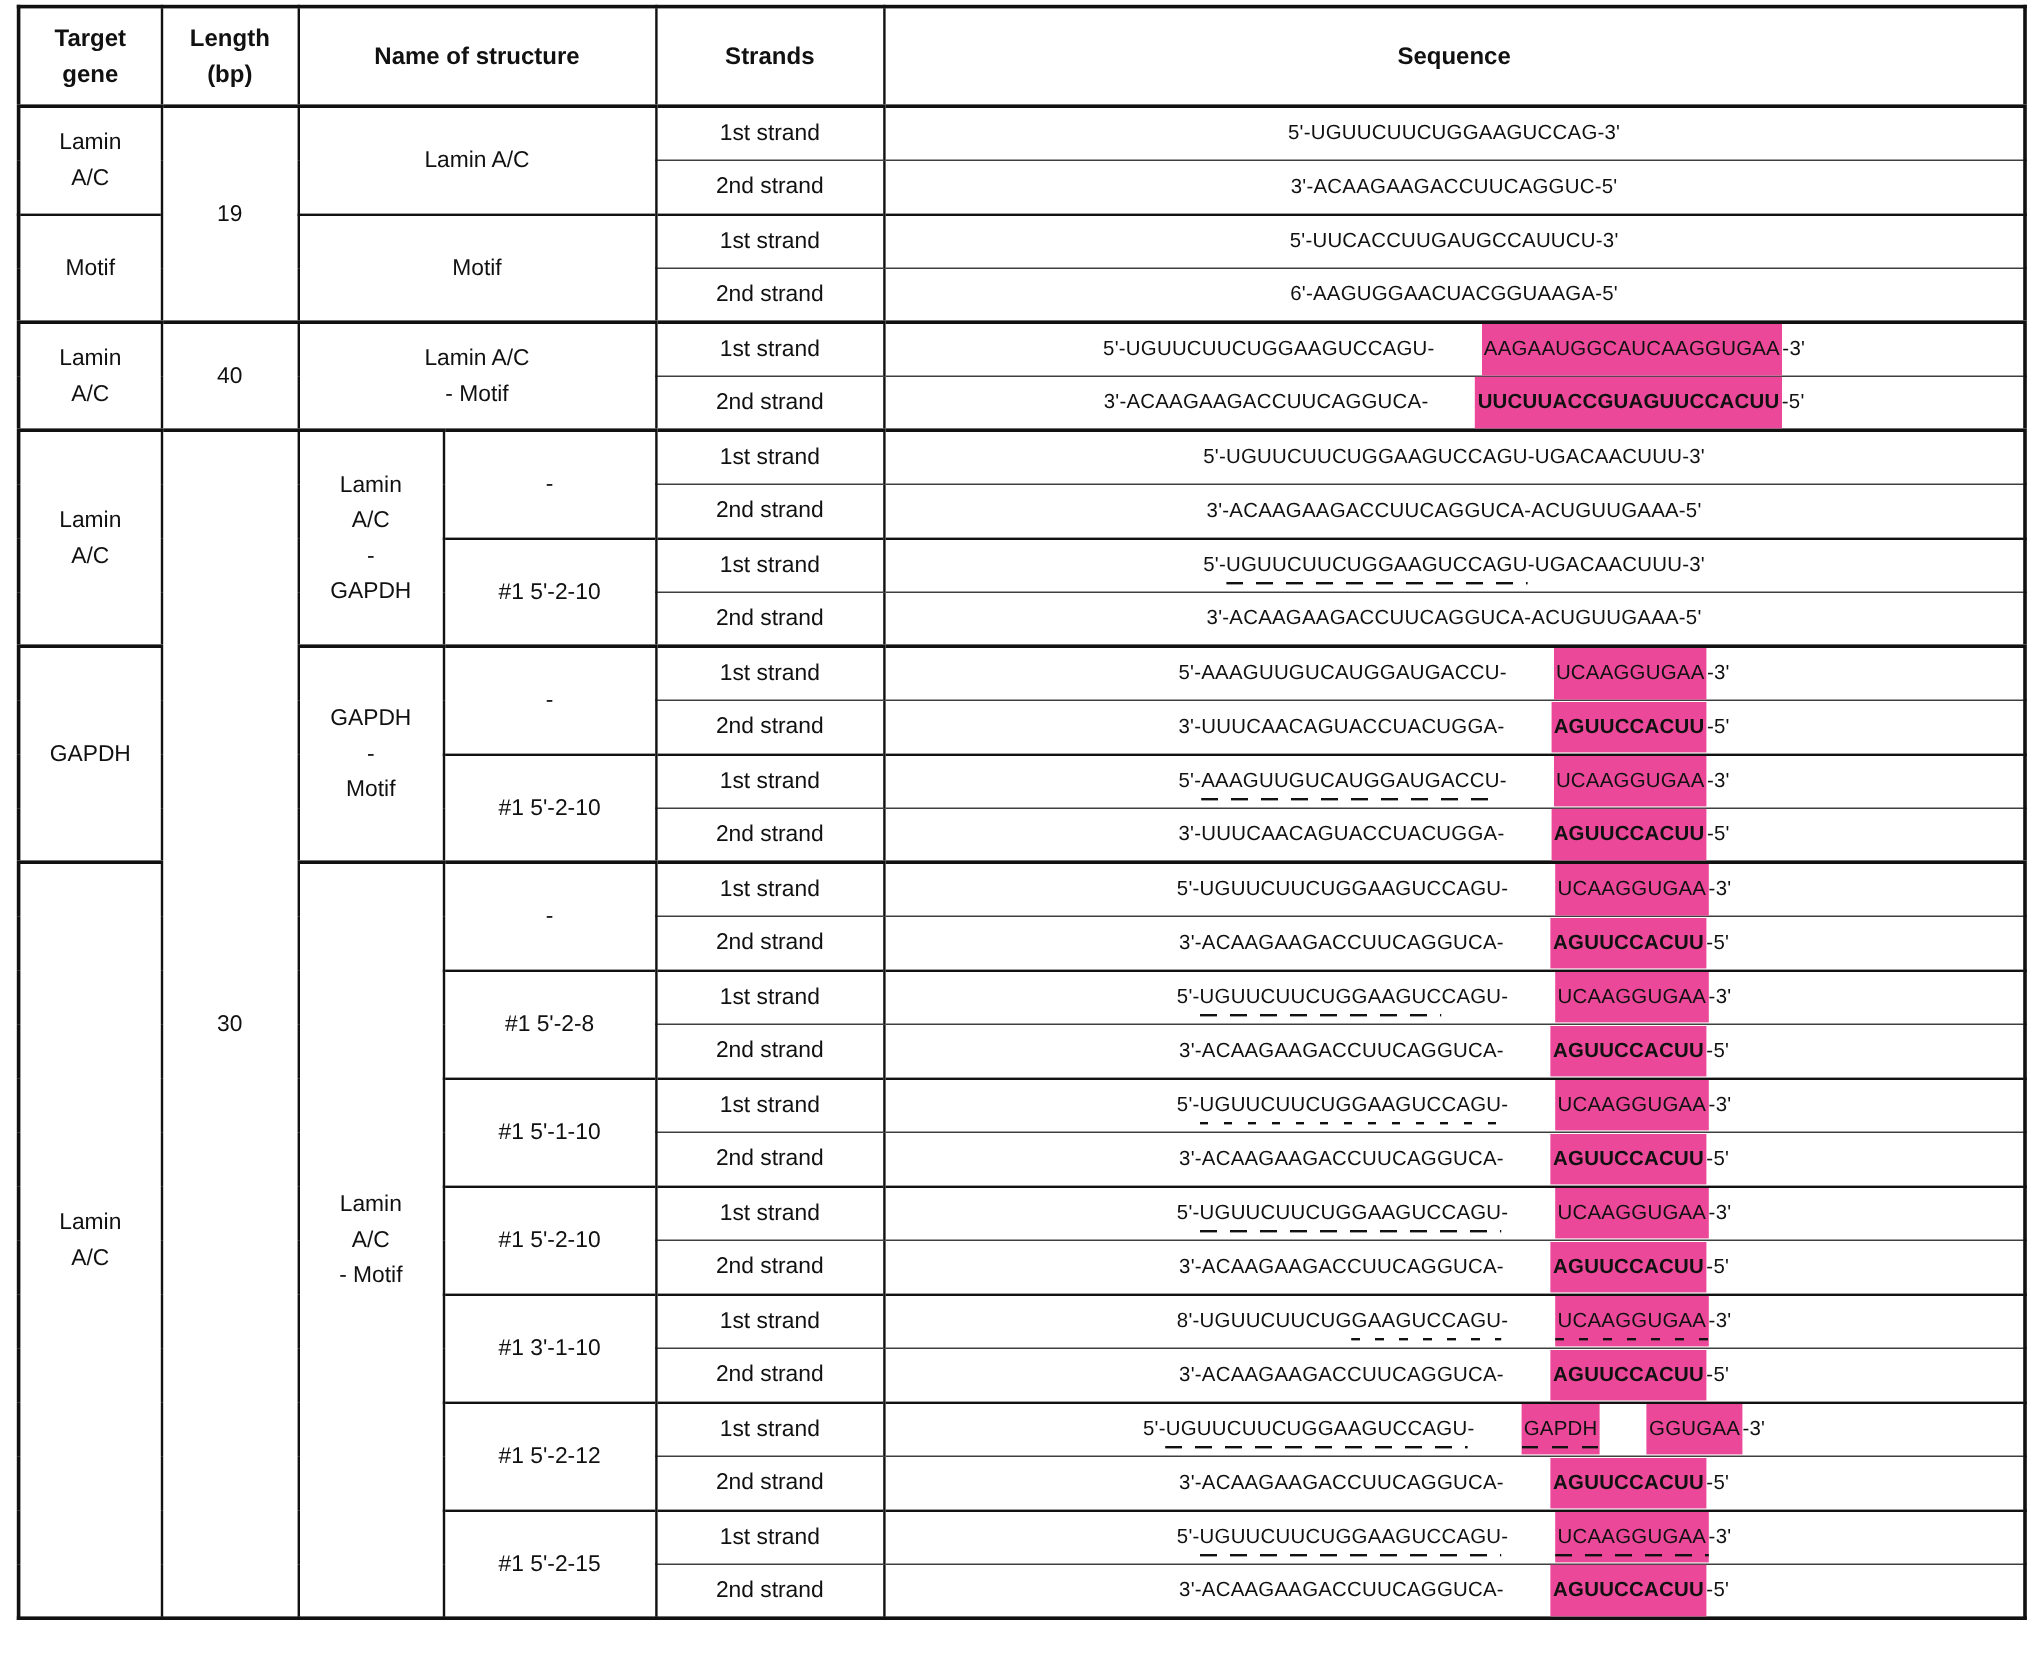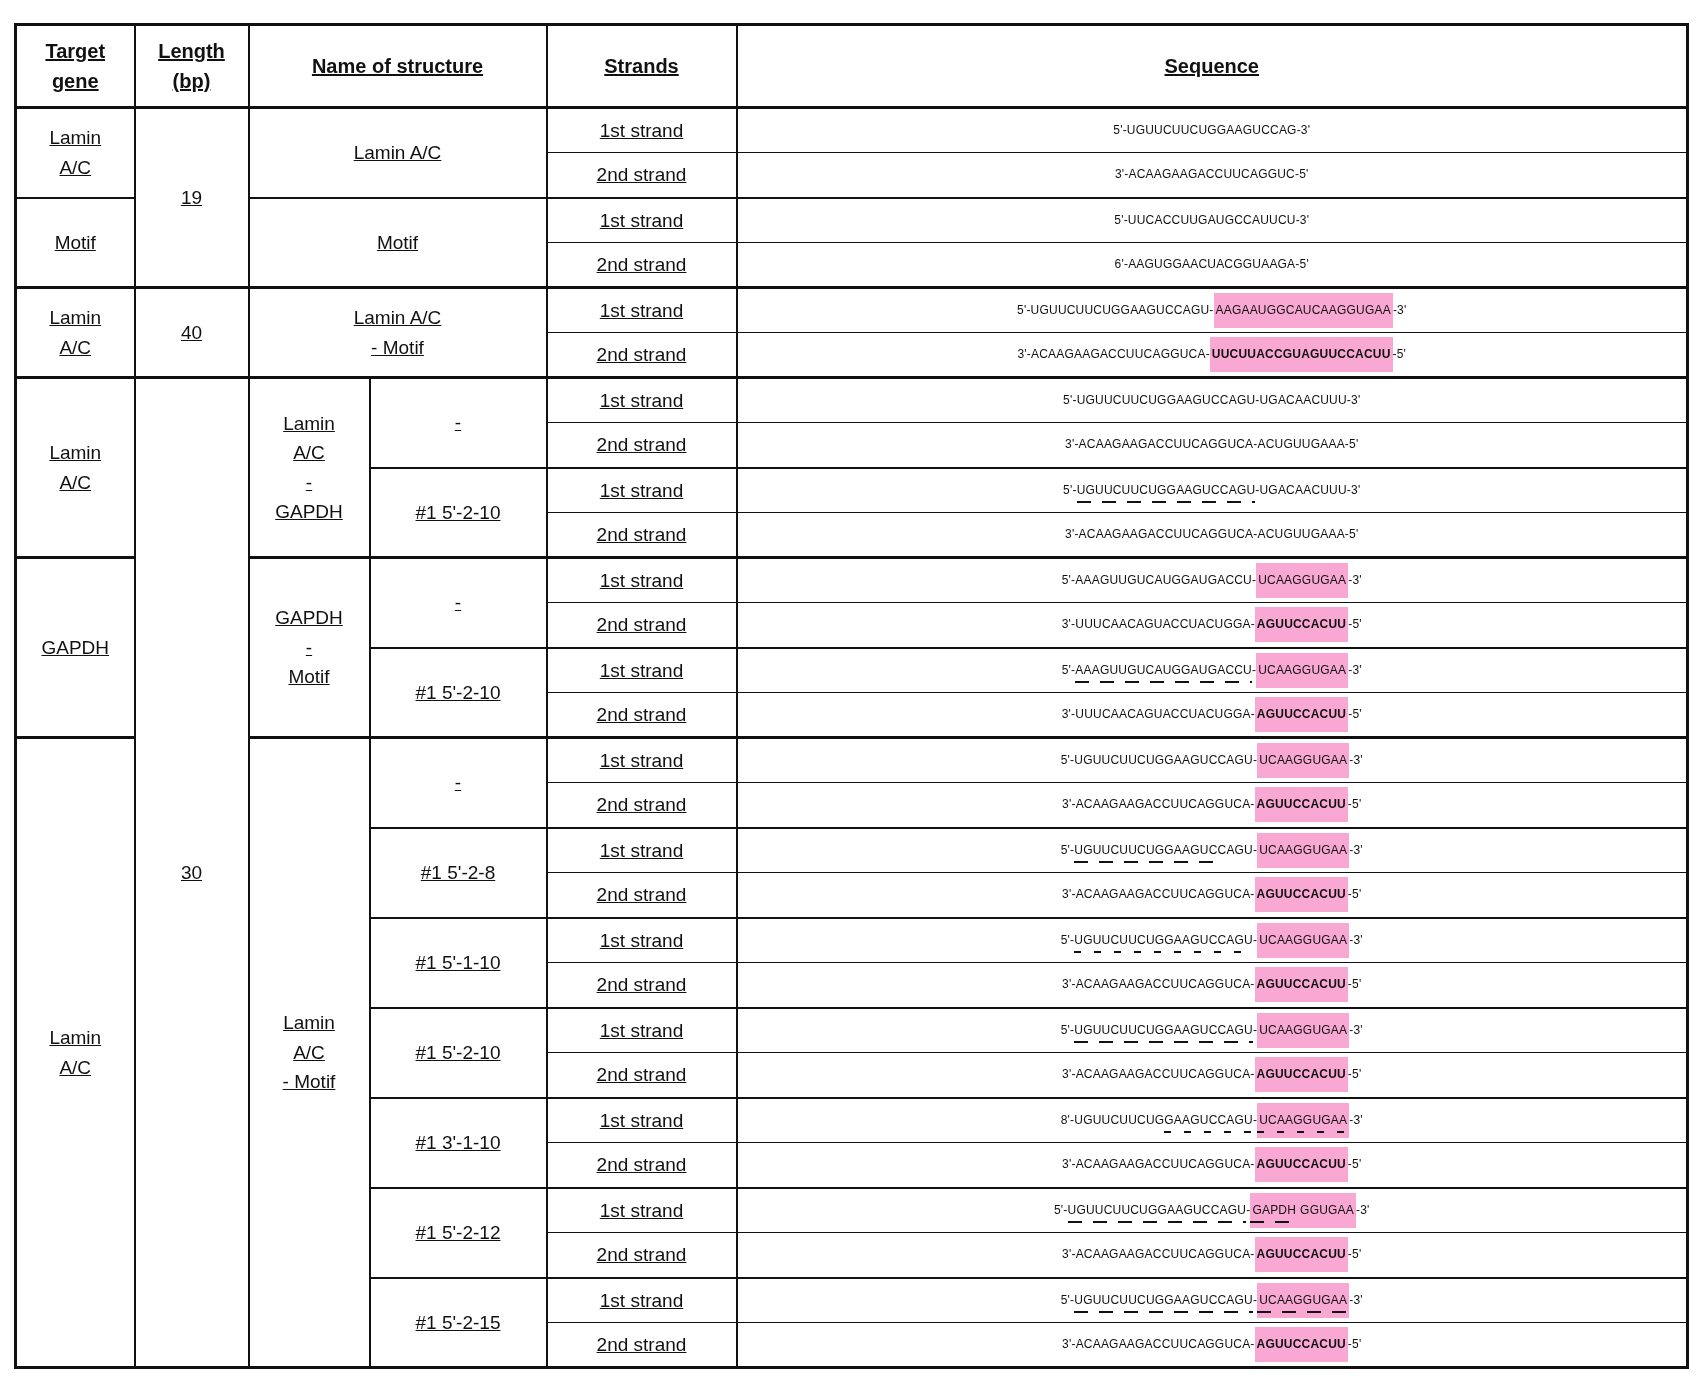--- a/index.html
+++ b/index.html
@@ -1,29 +1,29 @@
 <!DOCTYPE html>
 <html><head>
 <meta charset="utf-8">
 <style>
   html,body{margin:0;padding:0;background:#fff;}
   body{font-family:"Liberation Sans",sans-serif;color:#111;}
-  .page{width:1700px;height:1381px;box-sizing:border-box;padding:23px 14px;background:#fff;text-decoration:underline;}
+  .page{width:1700px;height:1381px;box-sizing:border-box;padding:4px 14px;background:#fff;}
   table{border-collapse:collapse;table-layout:fixed;width:1672px;border:3px solid #111;}
   th{font-size:20px;font-weight:bold;text-align:center;vertical-align:middle;
      border:2px solid #111;border-bottom:3px solid #111;white-space:pre-line;line-height:1.5;height:80px;padding:0;}
   td{font-size:19px;text-align:center;vertical-align:middle;padding:0 2px;
      border-left:2px solid #111;border-right:2px solid #111;border-top:2px solid #111;
      white-space:pre-line;line-height:1.55;}
   tbody tr{height:45px;}
   tr.strand > td{border-top-width:1px;}
   tr.section > td{border-top-width:3px;}
-  td.sq{font-size:12px;letter-spacing:0.2px;white-space:nowrap;}
+  td.sq{font-size:17px;letter-spacing:0.2px;white-space:nowrap;}
   td.sq span{display:inline-block;padding:8px 0;}
-  .hl{background-color:#f9a8d4;padding-left:2px !important;padding-right:2px !important;}
+  .hl{background-color:#ec4899;padding-left:2px !important;padding-right:2px !important;margin-left:39px;}
   .b{font-weight:bold;}
   .u1,.u2{background-repeat:no-repeat;background-size:100% 2px;background-position:left calc(100% - 5px);}
   .u1{background-image:repeating-linear-gradient(90deg,#111 0,#111 7px,transparent 7px,transparent 20px);}
   .u2{background-image:repeating-linear-gradient(90deg,#111 0,#111 14px,transparent 14px,transparent 25px);}
 </style>
 </head>
 <body>
 
 <div class="page">
   <table>

